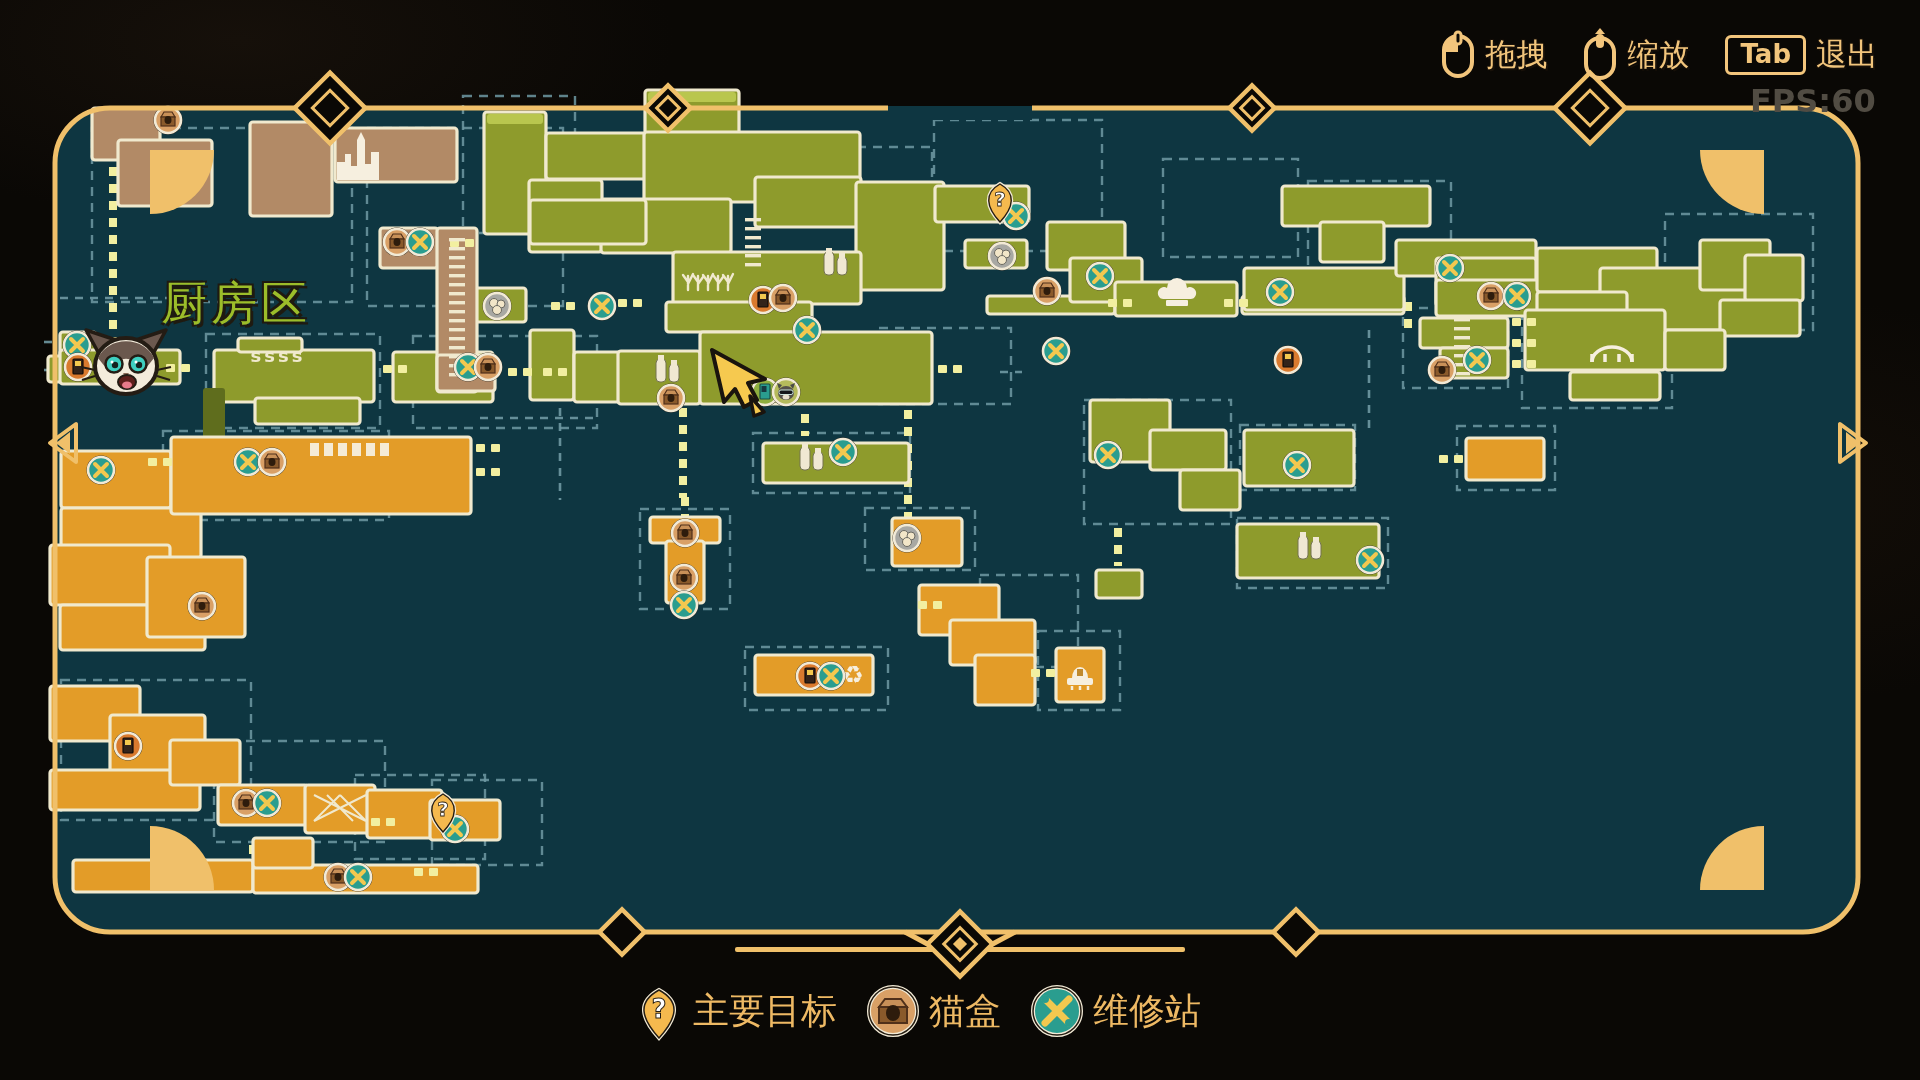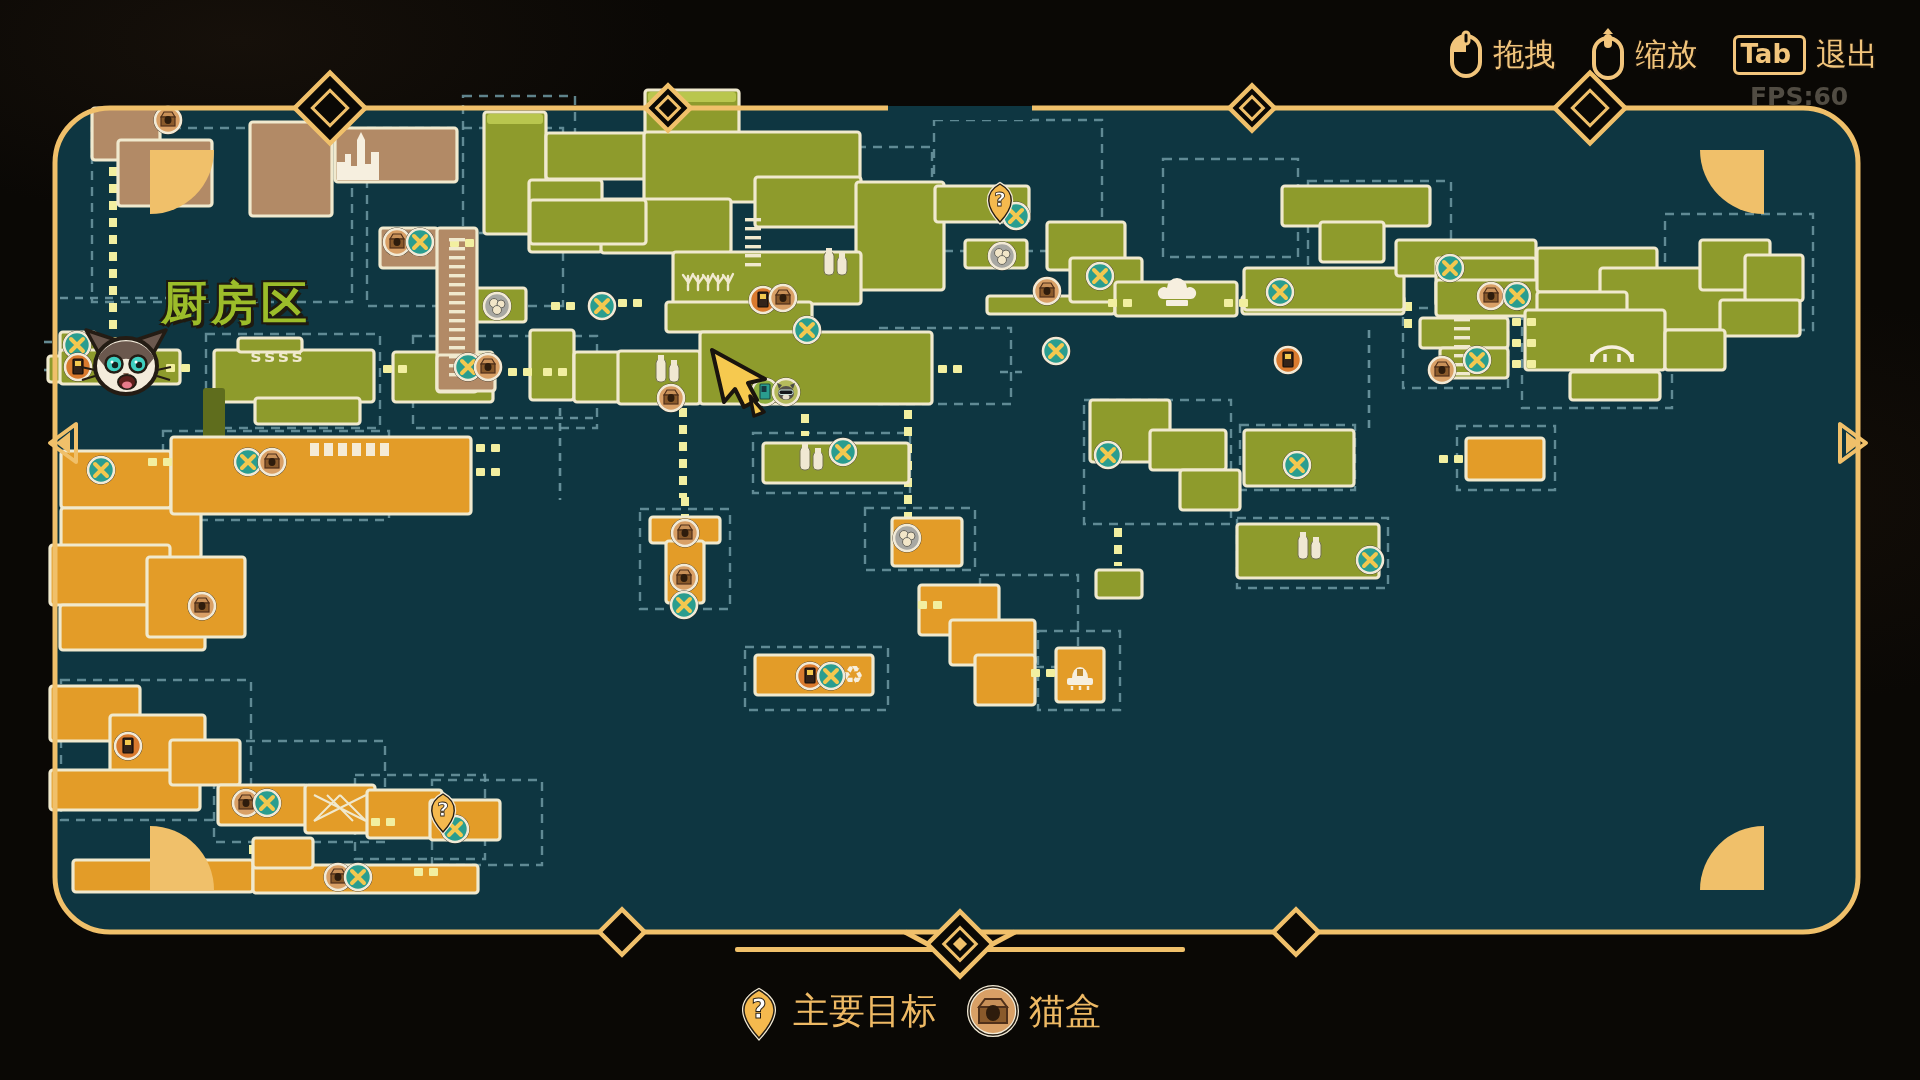--- a/index.html
+++ b/index.html
@@ -13,27 +13,27 @@
   svg.full{position:absolute;left:0;top:0;width:1920px;height:1080px;}
   .gold-text{color:#f2c57c;font-weight:normal;
     text-shadow:2px 2px 0 #171009,-1px -1px 0 #171009,1px -1px 0 #171009,-1px 1px 0 #171009;}
   #title{position:absolute;left:960px;top:76px;transform:translateX(-50%);
     font-size:56px;letter-spacing:6px;color:#f8cd86;font-weight:bold;
     text-shadow:3px 3px 0 #1a1209,-2px -2px 0 #1a1209,2px -2px 0 #1a1209,-2px 2px 0 #1a1209;z-index:30;}
   #controls{position:absolute;top:28px;right:42px;display:flex;align-items:center;gap:36px;z-index:30;}
   .ctrl{display:flex;align-items:center;gap:10px;}
   .ctrl .lbl{font-size:31px;}
   .keycap{border:3px solid #f2c57c;border-radius:6px;color:#f2c57c;font-weight:bold;
-    font-size:26px;padding:1px 12px 3px 4px;}
-  #fps{position:absolute;left:1750px;top:82px;font-size:25px;color:#514c43;font-weight:bold;z-index:30;}
+    font-size:26px;padding:1px 12px 3px 12px;}
+  #fps{position:absolute;left:1750px;top:82px;font-size:32px;color:#514c43;font-weight:bold;z-index:30;}
   #legend{position:absolute;left:918px;top:980px;transform:translateX(-50%);
     display:flex;align-items:center;gap:30px;z-index:30;white-space:nowrap;}
   .leg-item{display:flex;align-items:center;gap:10px;}
   .leg-item .lbl{font-size:36px;color:#eeb964;}
-  .region-label{position:absolute;transform:translate(-50%,-50%);font-weight:bold;font-size:46px;
+  .region-label{position:absolute;transform:translate(-50%,-50%);font-weight:normal;font-size:46px;
     letter-spacing:4px;z-index:20;
     text-shadow:3px 3px 0 #1f1a10,-2px -2px 0 #1f1a10,2px -2px 0 #1f1a10,-2px 2px 0 #1f1a10;}
 </style>
 </head>
 <body>
 
 <div id="stage">
   <div id="panel"></div>
 
   <svg class="full" id="mapsvg">
@@ -911,15 +911,25 @@
     <div class="leg-item">
       <svg width="52" height="52" viewBox="0 0 52 52">
         <circle cx="26" cy="26" r="24" fill="#d9a066" stroke="#f2ead6" stroke-width="4"></circle>
         <circle cx="26" cy="26" r="24" fill="none" stroke="#241c12" stroke-width="1.5"></circle>
         <path d="M12,22 l6,-8 h16 l6,8 Z" fill="#c89058" stroke="#50301a" stroke-width="2"></path>
         <rect x="12" y="22" width="28" height="16" fill="#8a5a2b" stroke="#50301a" stroke-width="2"></rect>
         <ellipse cx="26" cy="28" rx="7" ry="8" fill="#2e1c0c"></ellipse>
       </svg>
       <span class="lbl">猫盒</span>
     </div>
+    <div class="leg-item">
+      <svg width="52" height="52" viewBox="0 0 52 52">
+        <circle cx="26" cy="26" r="24" fill="#2a9d8f" stroke="#f2ead6" stroke-width="4"></circle>
+        <circle cx="26" cy="26" r="24" fill="none" stroke="#241c12" stroke-width="1.5"></circle>
+        <path d="M14,14 L38,38 M38,14 L14,38" stroke="#f3c84f" stroke-width="7" stroke-linecap="round"></path>
+        <circle cx="14" cy="14" r="4" fill="#2a9d8f"></circle>
+          <circle cx="38" cy="38" r="4" fill="#2a9d8f"></circle>
+      </svg>
+      <span class="lbl">维修站</span>
+    </div>
   </div>
 <div class="region-label" style="left: 236px; top: 304px; color: rgb(156, 189, 42);">厨房区</div>
   </div>
 
 </body></html>

